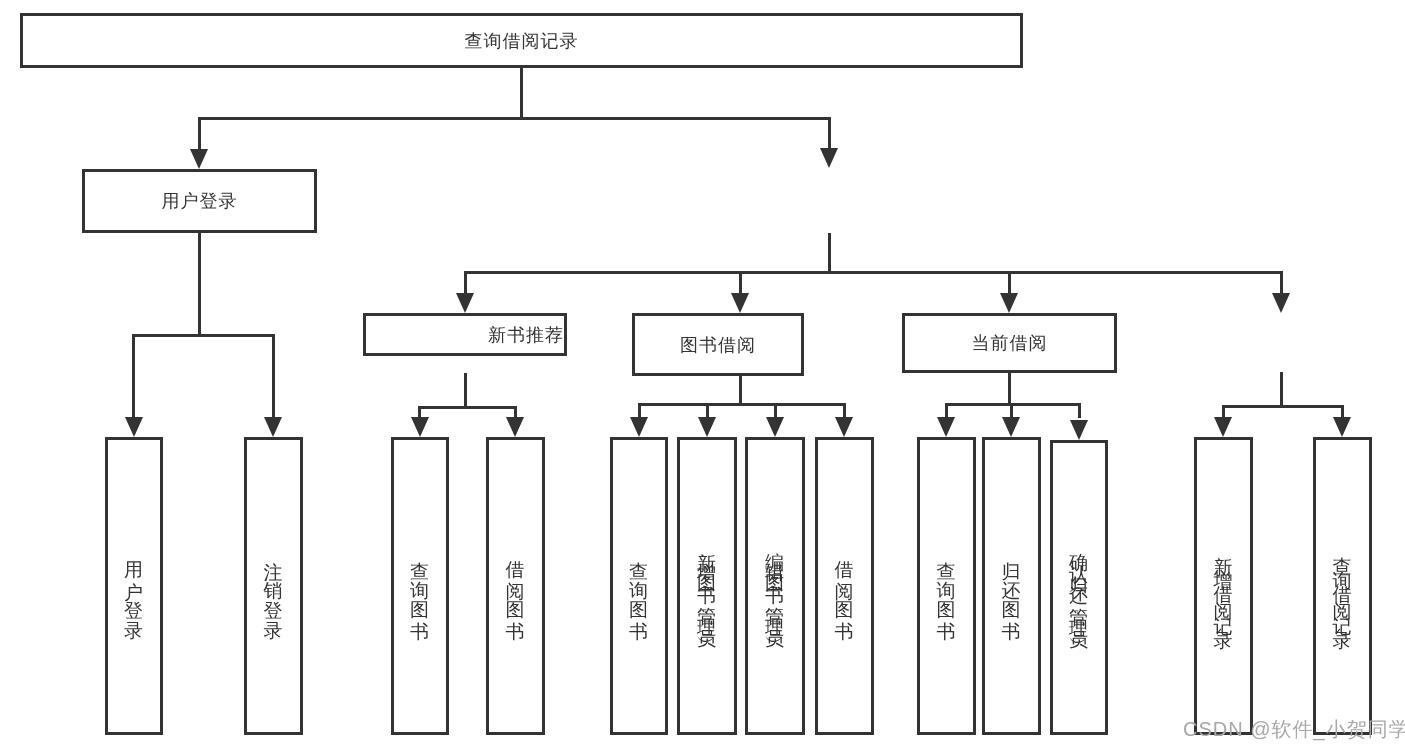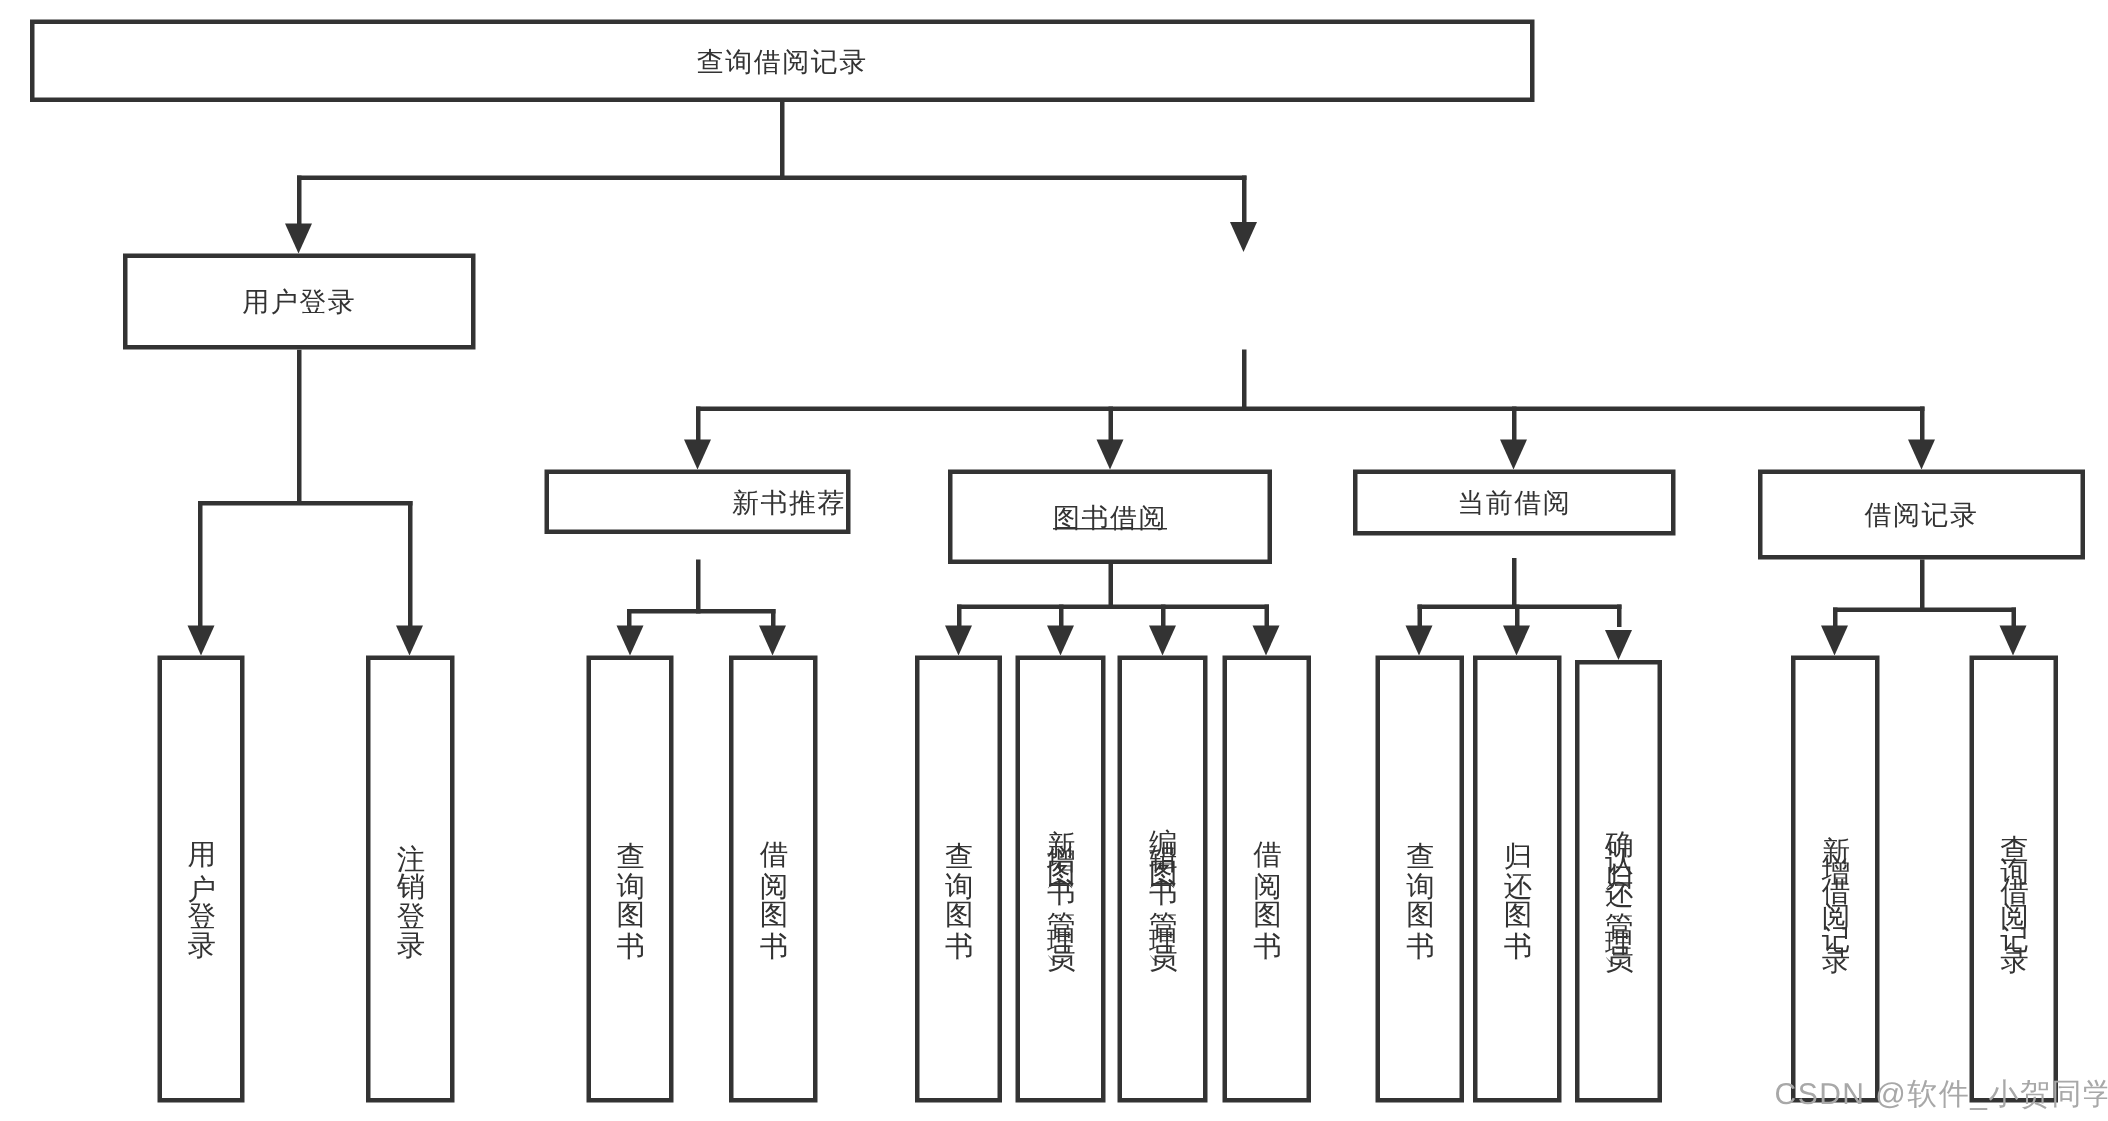--- a/index.html
+++ b/index.html
@@ -110,31 +110,28 @@
 
   <div class="hbox" style="left:82px;top:169px;width:235px;height:64px;">
     <span>用户登录</span>
   </div>
 
 
   <div class="hbox" style="left:363px;top:313px;width:204px;height:43px;justify-content:flex-end;">
     <span>新书推荐</span>
   </div>
 
-  <div class="hbox" style="left:632px;top:313px;width:216px;height:63px;text-decoration:underline;">
+  <div class="hbox" style="left:632px;top:313px;width:172px;height:63px;">
     <span>图书借阅</span>
   </div>
 
-  <div class="hbox" style="left:902px;top:313px;width:215px;height:44px;">
+  <div class="hbox" style="left:902px;top:313px;width:215px;height:60px;">
     <span>当前借阅</span>
   </div>
 
-  <div class="hbox" style="left:1172px;top:313px;width:218px;height:60px;">
-    <span>借阅记录</span>
-  </div>
 
   <div class="vbox" style="left:105px;top:437px;width:58px;height:298px;">
     <span class="vtext sp4">用户登录</span>
   </div>
   <div class="vbox" style="left:244px;top:437px;width:59px;height:298px;">
     <span class="vtext sp4">注销登录</span>
   </div>
 
   <div class="vbox" style="left:391px;top:437px;width:58px;height:298px;">
     <span class="vtext sp4">查询图书</span>

